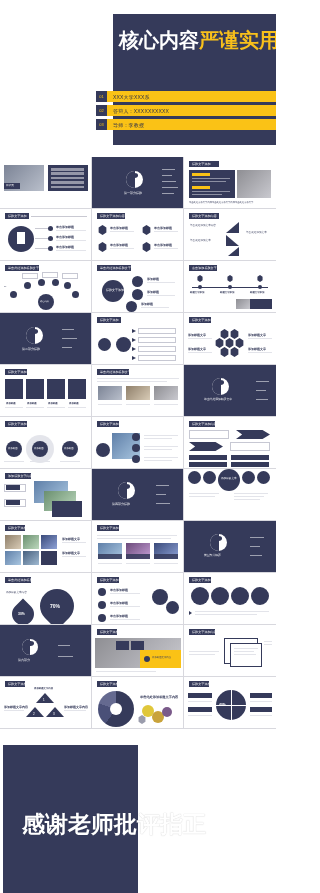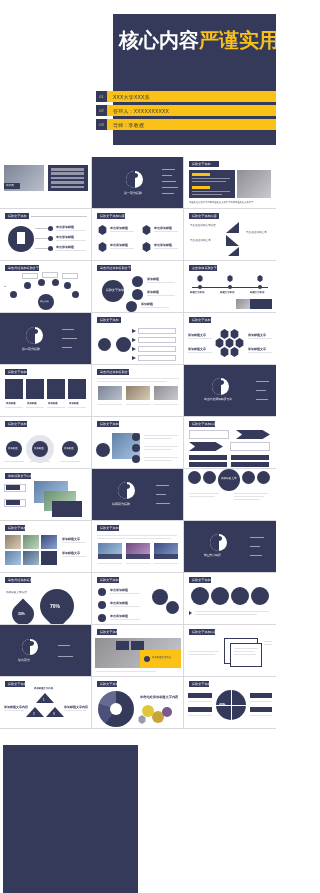--- a/index.html
+++ b/index.html
@@ -627,15 +627,16 @@
         <div class="bar lt" style="left:4px;top:38px;width:24px;height:1.2px;"></div>
         <div class="bar lt" style="left:66px;top:24px;width:22px;height:1.2px;"></div>
         <div class="bar lt" style="left:66px;top:38px;width:22px;height:1.2px;"></div>
       </div>
     </div>
 
   </div>
 
   <div class="closing">
     <div class="closing-panel"></div>
+    <div class="closing-text">感谢老师批评指正</div>
   </div>
 
 </div>
 
 </body></html>

